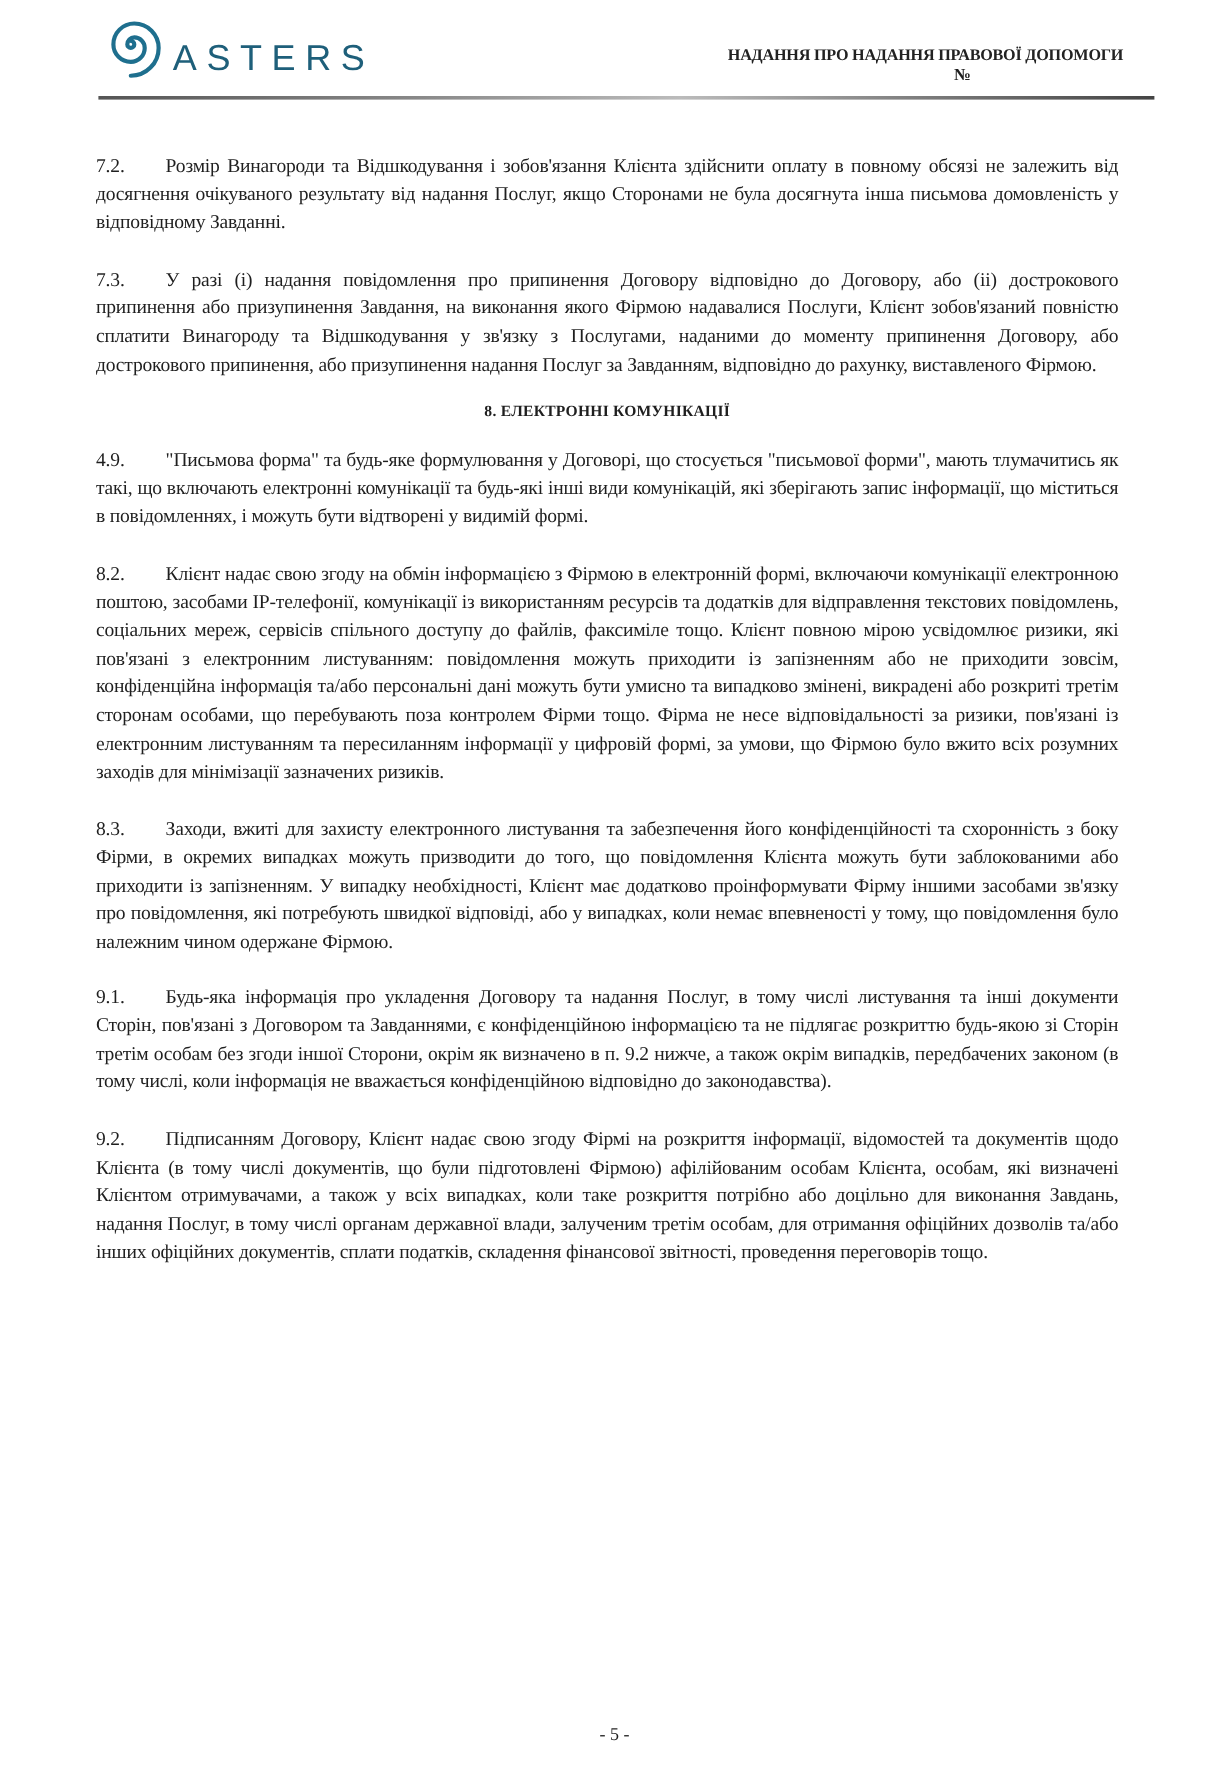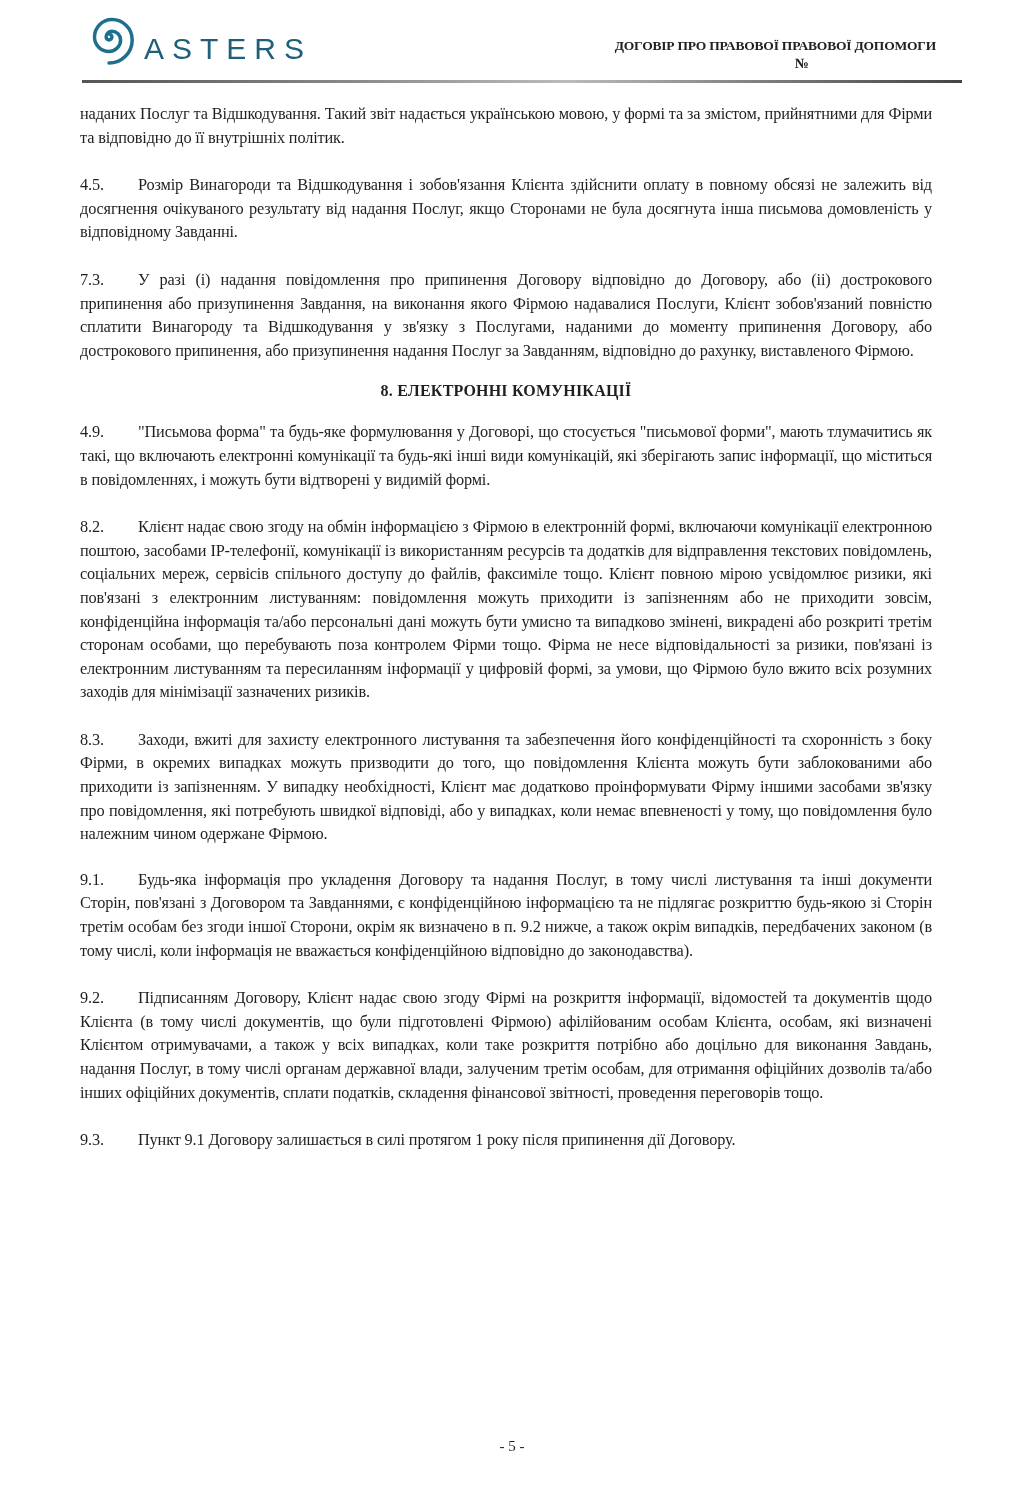--- a/index.html
+++ b/index.html
@@ -27,59 +27,57 @@
       position: absolute; left: 82px; top: 80px; width: 880px; height: 3px;
       background: linear-gradient(to right, #555 0%, #888 30%, #bbb 55%, #777 80%, #444 100%);
     }
     .content { position: absolute; left: 80px; top: 102px; width: 852px; }
     p.para {
       margin: 0; font-size: 16.3px; line-height: 23.6px; text-align: justify;
       letter-spacing: -0.15px;
     }
     .num { display: inline-block; width: 58px; }
     h2.section {
-      margin: 0; text-align: center; font-size: 16px; font-weight: bold;
+      margin: 0; text-align: center; font-size: 13px; font-weight: bold;
       letter-spacing: 0.2px;
     }
     .footer {
       position: absolute; left: 0; width: 1024px; top: 1438px; text-align: center;
       font-size: 15px;
     }
   </style>
 </head>
 <body>
 
 <div class="header">
   <div class="logo">
     <svg viewBox="0 0 60 60">
       <path d="M30 30 m0 -3 a3 3 0 1 1 -3 3 a6 6 0 0 1 6 -6 a9 9 0 0 1 9 9 a12 12 0 0 1 -12 12 a15 15 0 0 1 -15 -15 a18 18 0 0 1 18 -18 a21 21 0 0 1 21 21 a24 24 0 0 1 -24 24" fill="none" stroke="#1e6f8e" stroke-width="3.6" stroke-linecap="round"></path>
     </svg>
     <span class="logo-text">ASTERS</span>
   </div>
-  <div class="doc-title">ДОГОВІР ПРО ПРАВОВОЇ ПРАВОВОЇ ДОПОМОГИ</div>
+  <div class="doc-title">НАДАННЯ ПРО НАДАННЯ ПРАВОВОЇ ДОПОМОГИ</div>
   <div class="doc-number">№</div>
   <div class="header-rule"></div>
 </div>
 
 <div class="content">
-  <p class="para">наданих Послуг та Відшкодування. Такий звіт надається українською мовою, у формі та за змістом, прийнятними для Фірми та відповідно до її внутрішніх політик.</p>
 
-  <p class="para" style="margin-top:24px"><span class="num">4.5.</span><span>Розмір Винагороди та Відшкодування і зобов'язання Клієнта здійснити оплату в повному обсязі не залежить від досягнення очікуваного результату від надання Послуг, якщо Сторонами не була досягнута інша письмова домовленість у відповідному Завданні.</span></p>
+  <p class="para" style="margin-top:24px"><span class="num">7.2.</span><span>Розмір Винагороди та Відшкодування і зобов'язання Клієнта здійснити оплату в повному обсязі не залежить від досягнення очікуваного результату від надання Послуг, якщо Сторонами не була досягнута інша письмова домовленість у відповідному Завданні.</span></p>
 
   <p class="para" style="margin-top:24px"><span class="num">7.3.</span><span>У разі (і) надання повідомлення про припинення Договору відповідно до Договору, або (іі) дострокового припинення або призупинення Завдання, на виконання якого Фірмою надавалися Послуги, Клієнт зобов'язаний повністю сплатити Винагороду та Відшкодування у зв'язку з Послугами, наданими до моменту припинення Договору, або дострокового припинення, або призупинення надання Послуг за Завданням, відповідно до рахунку, виставленого Фірмою.</span></p>
 
   <h2 class="section" style="margin-top:20px">8.   ЕЛЕКТРОННІ КОМУНІКАЦІЇ</h2>
 
   <p class="para" style="margin-top:20px"><span class="num">4.9.</span><span>"Письмова форма" та будь-яке формулювання у Договорі, що стосується "письмової форми", мають тлумачитись як такі, що включають електронні комунікації та будь-які інші види комунікацій, які зберігають запис інформації, що міститься в повідомленнях, і можуть бути відтворені у видимій формі.</span></p>
 
   <p class="para" style="margin-top:24px"><span class="num">8.2.</span><span>Клієнт надає свою згоду на обмін інформацією з Фірмою в електронній формі, включаючи комунікації електронною поштою, засобами ІР-телефонії, комунікації із використанням ресурсів та додатків для відправлення текстових повідомлень, соціальних мереж, сервісів спільного доступу до файлів, факсиміле тощо. Клієнт повною мірою усвідомлює ризики, які пов'язані з електронним листуванням: повідомлення можуть приходити із запізненням або не приходити зовсім, конфіденційна інформація та/або персональні дані можуть бути умисно та випадково змінені, викрадені або розкриті третім сторонам особами, що перебувають поза контролем Фірми тощо. Фірма не несе відповідальності за ризики, пов'язані із електронним листуванням та пересиланням інформації у цифровій формі, за умови, що Фірмою було вжито всіх розумних заходів для мінімізації зазначених ризиків.</span></p>
 
   <p class="para" style="margin-top:24px"><span class="num">8.3.</span><span>Заходи, вжиті для захисту електронного листування та забезпечення його конфіденційності та схоронність з боку Фірми, в окремих випадках можуть призводити до того, що повідомлення Клієнта можуть бути заблокованими або приходити із запізненням. У випадку необхідності, Клієнт має додатково проінформувати Фірму іншими засобами зв'язку про повідомлення, які потребують швидкої відповіді, або у випадках, коли немає впевненості у тому, що повідомлення було належним чином одержане Фірмою.</span></p>
 
 
   <p class="para" style="margin-top:22px"><span class="num">9.1.</span><span>Будь-яка інформація про укладення Договору та надання Послуг, в тому числі листування та інші документи Сторін, пов'язані з Договором та Завданнями, є конфіденційною інформацією та не підлягає розкриттю будь-якою зі Сторін третім особам без згоди іншої Сторони, окрім як визначено в п. 9.2 нижче, а також окрім випадків, передбачених законом (в тому числі, коли інформація не вважається конфіденційною відповідно до законодавства).</span></p>
 
   <p class="para" style="margin-top:24px"><span class="num">9.2.</span><span>Підписанням Договору, Клієнт надає свою згоду Фірмі на розкриття інформації, відомостей та документів щодо Клієнта (в тому числі документів, що були підготовлені Фірмою) афілійованим особам Клієнта, особам, які визначені Клієнтом отримувачами, а також у всіх випадках, коли таке розкриття потрібно або доцільно для виконання Завдань, надання Послуг, в тому числі органам державної влади, залученим третім особам, для отримання офіційних дозволів та/або інших офіційних документів, сплати податків, складення фінансової звітності, проведення переговорів тощо.</span></p>
 
-  <p class="para" style="margin-top:24px"><span class="num">9.3.</span><span>Пункт 9.1 Договору залишається в силі протягом 1 року після припинення дії Договору.</span></p>
 </div>
 
 <div class="footer">- 5 -</div>
 
 </body></html>

